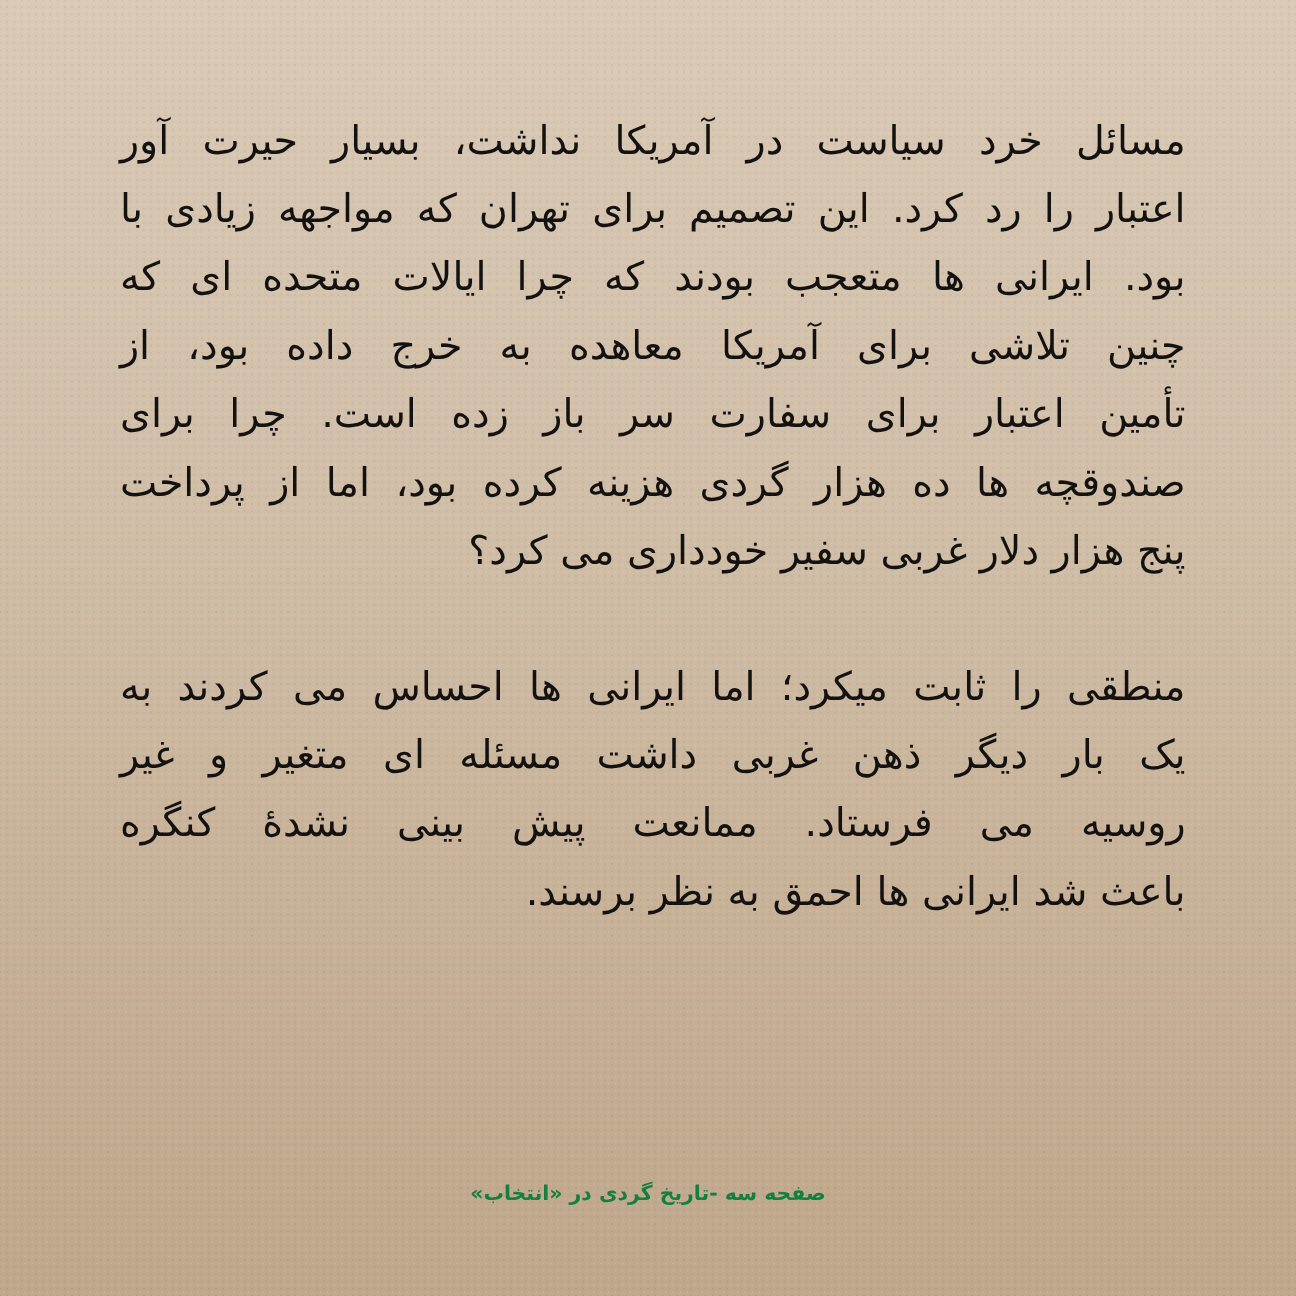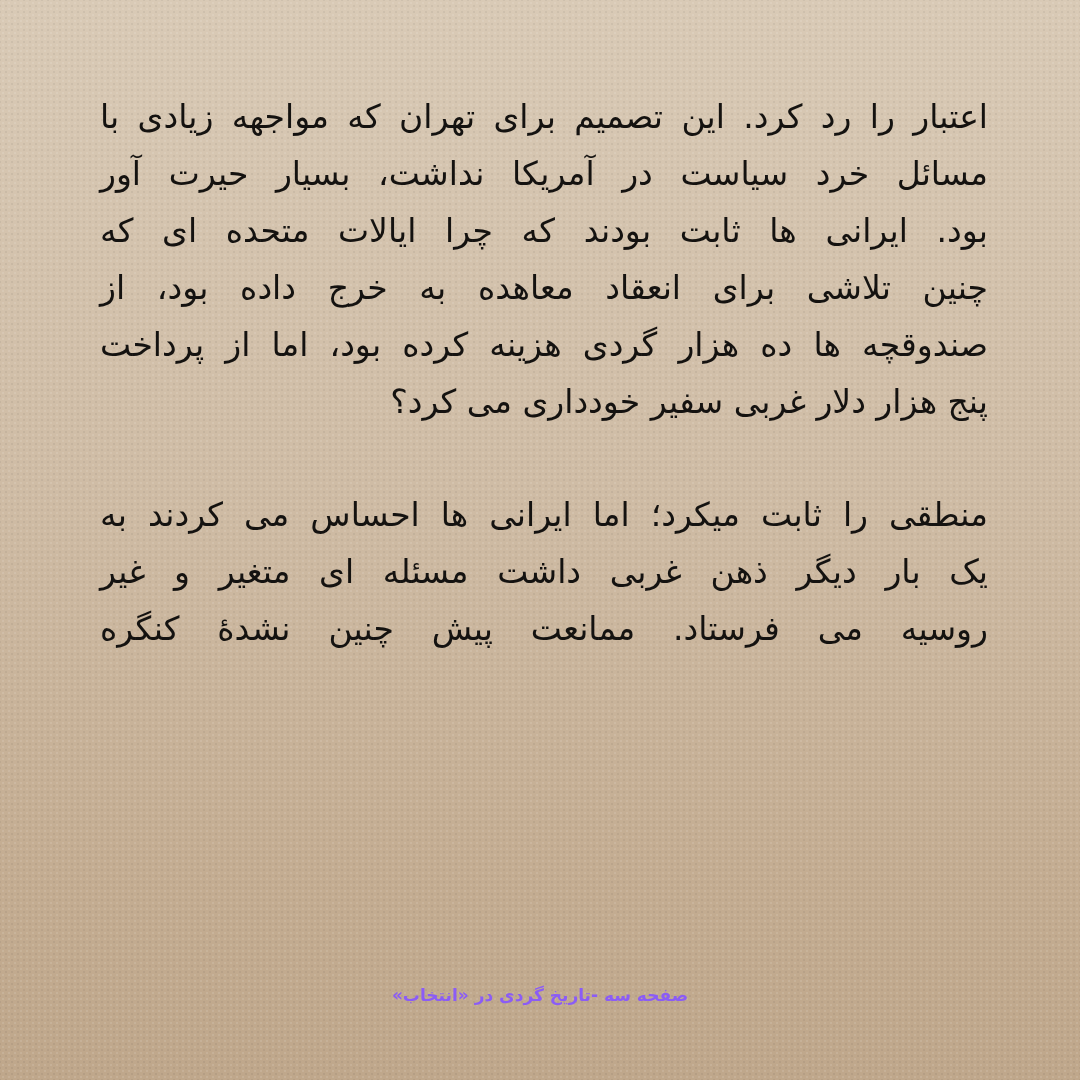--- a/index.html
+++ b/index.html
@@ -24,38 +24,40 @@
   .para {
     margin: 0;
     font-size: 33px; line-height: 57px; letter-spacing: 0;
   }
   .para .line { display: block; text-align: justify; text-align-last: justify; white-space: nowrap; }
   .para .line.last { text-align-last: right; }
   .gap { height: 56px; }
   .footer {
     position: absolute; left: 0; right: 0; top: 985px;
     direction: rtl; text-align: center;
-    font-size: 17px; font-weight: bold; color: #8b5cf6;
+    font-size: 17px; font-weight: bold; color: #15803d;
   }
 </style>
 </head>
 <body>
 
 <div class="texture"></div>
 
 <div class="page">
   <p class="para">
+    <span class="line">مسائل خرد سیاست در آمریکا نداشت، بسیار حیرت آور</span>
     <span class="line">اعتبار را رد کرد.  این تصمیم برای تهران که مواجهه زیادی با</span>
-    <span class="line">مسائل خرد سیاست در آمریکا نداشت، بسیار حیرت آور</span>
-    <span class="line">بود. ایرانی ها ثابت بودند که چرا ایالات متحده ای که</span>
-    <span class="line">چنین تلاشی برای انعقاد معاهده به خرج داده بود، از</span>
+    <span class="line">بود. ایرانی ها متعجب بودند که چرا ایالات متحده ای که</span>
+    <span class="line">چنین تلاشی برای آمریکا معاهده به خرج داده بود، از</span>
+    <span class="line">تأمین اعتبار برای سفارت سر باز زده است. چرا برای</span>
     <span class="line">صندوقچه ها ده هزار گردی هزینه کرده بود، اما از پرداخت</span>
     <span class="line last">پنج هزار دلار غربی سفیر خودداری می کرد؟</span>
   </p>
   <div class="gap"></div>
   <p class="para">
     <span class="line">منطقی را ثابت میکرد؛ اما ایرانی ها احساس می کردند به</span>
     <span class="line">یک بار دیگر ذهن غربی داشت مسئله ای متغیر و غیر</span>
-    <span class="line">روسیه می فرستاد. ممانعت پیش چنین نشدهٔ کنگره</span>
+    <span class="line">روسیه می فرستاد. ممانعت پیش بینی نشدهٔ کنگره</span>
+    <span class="line last">باعث شد ایرانی ها احمق به نظر برسند.</span>
   </p>
 </div>
 
 <div class="footer">صفحه سه -تاریخ گردی در «انتخاب»</div>
 
 </body></html>

